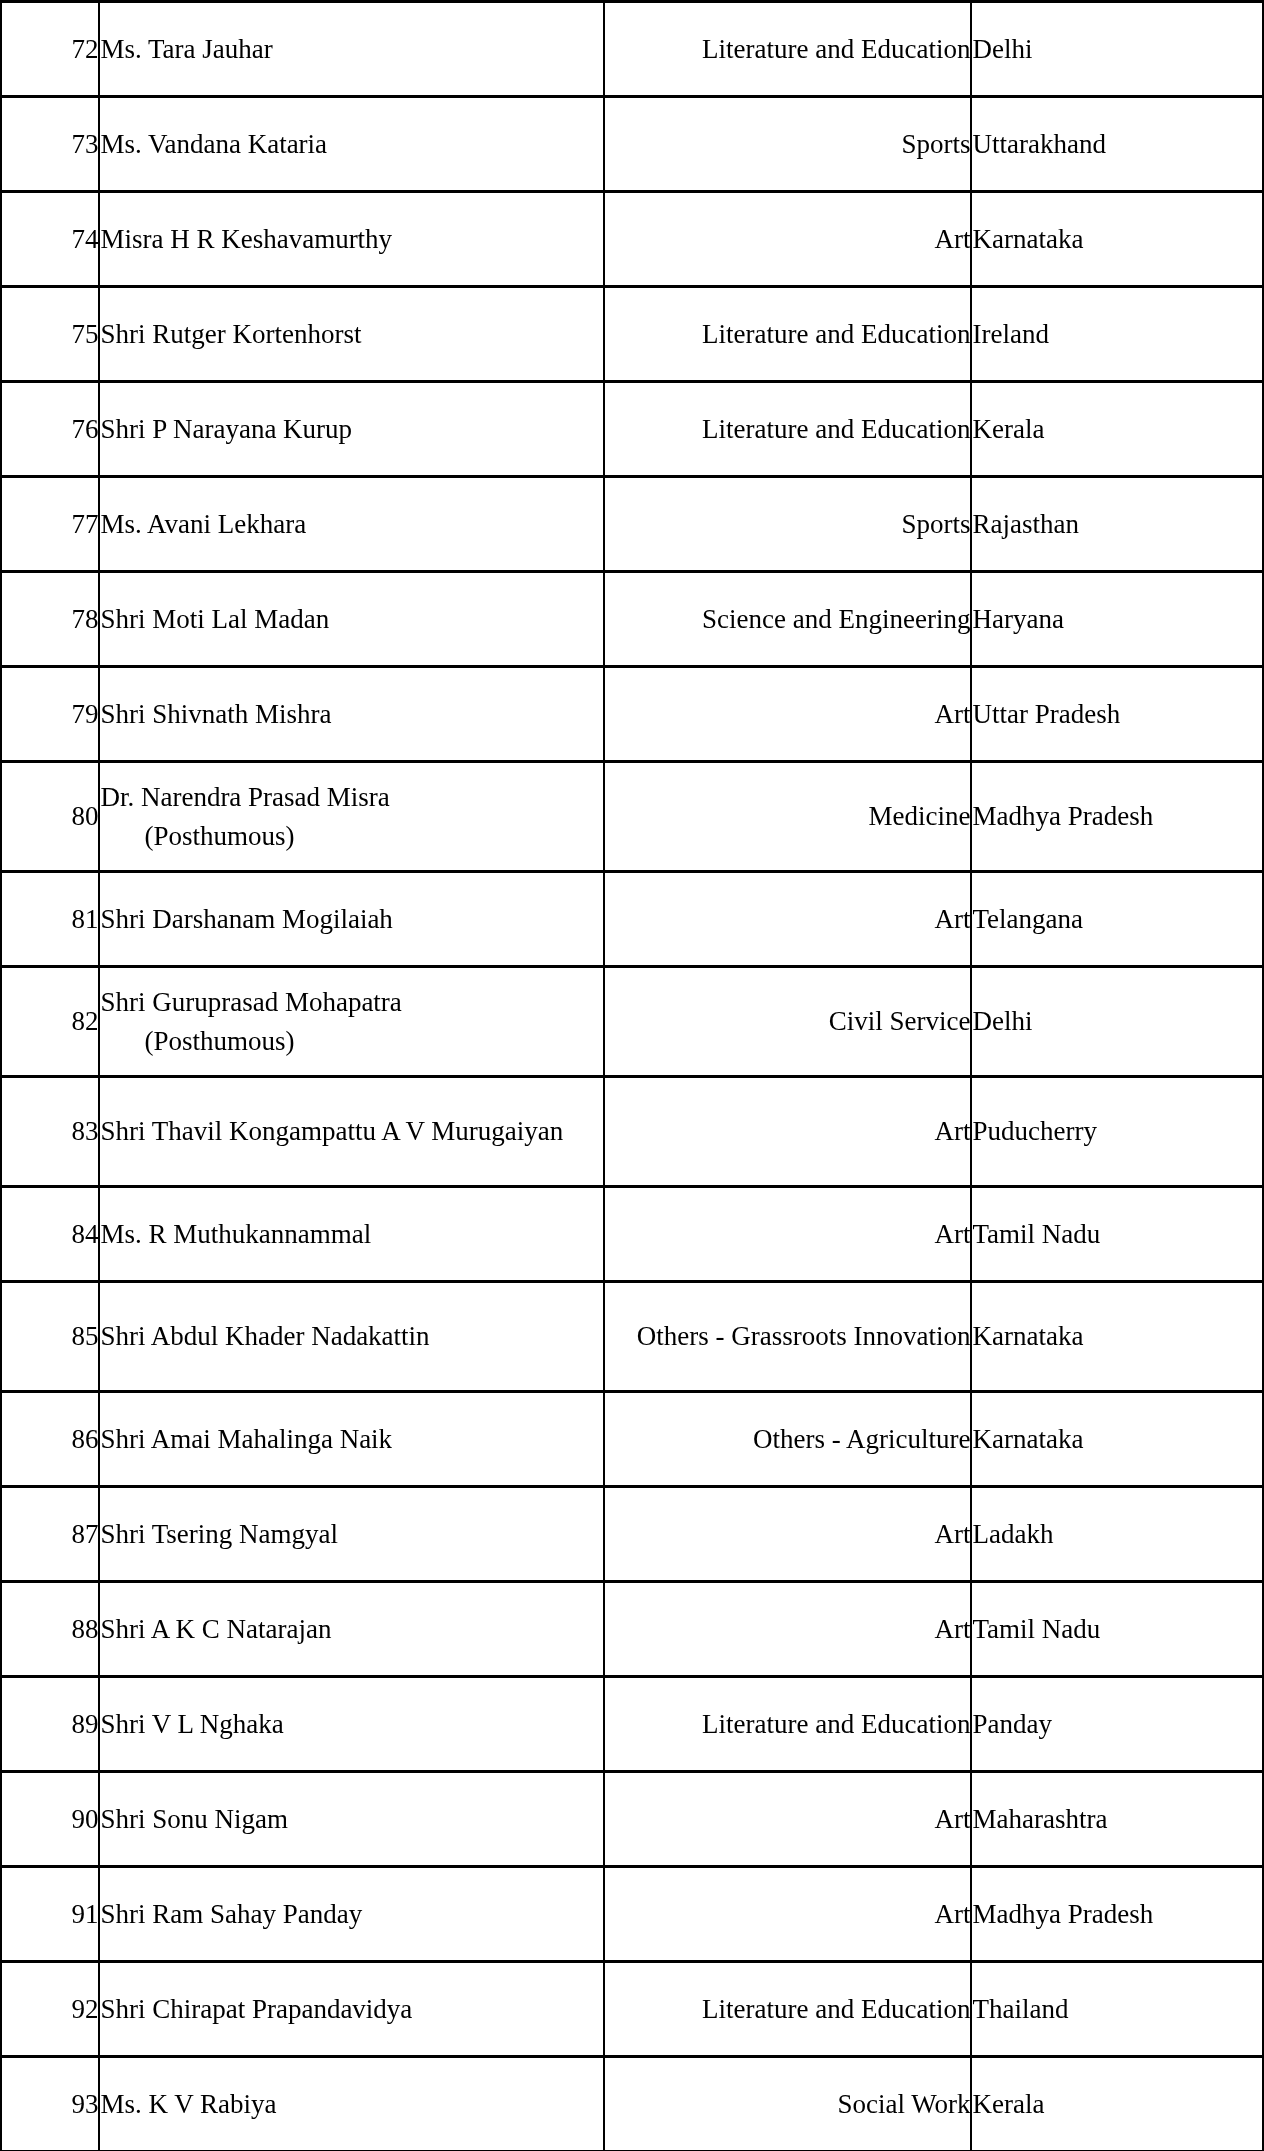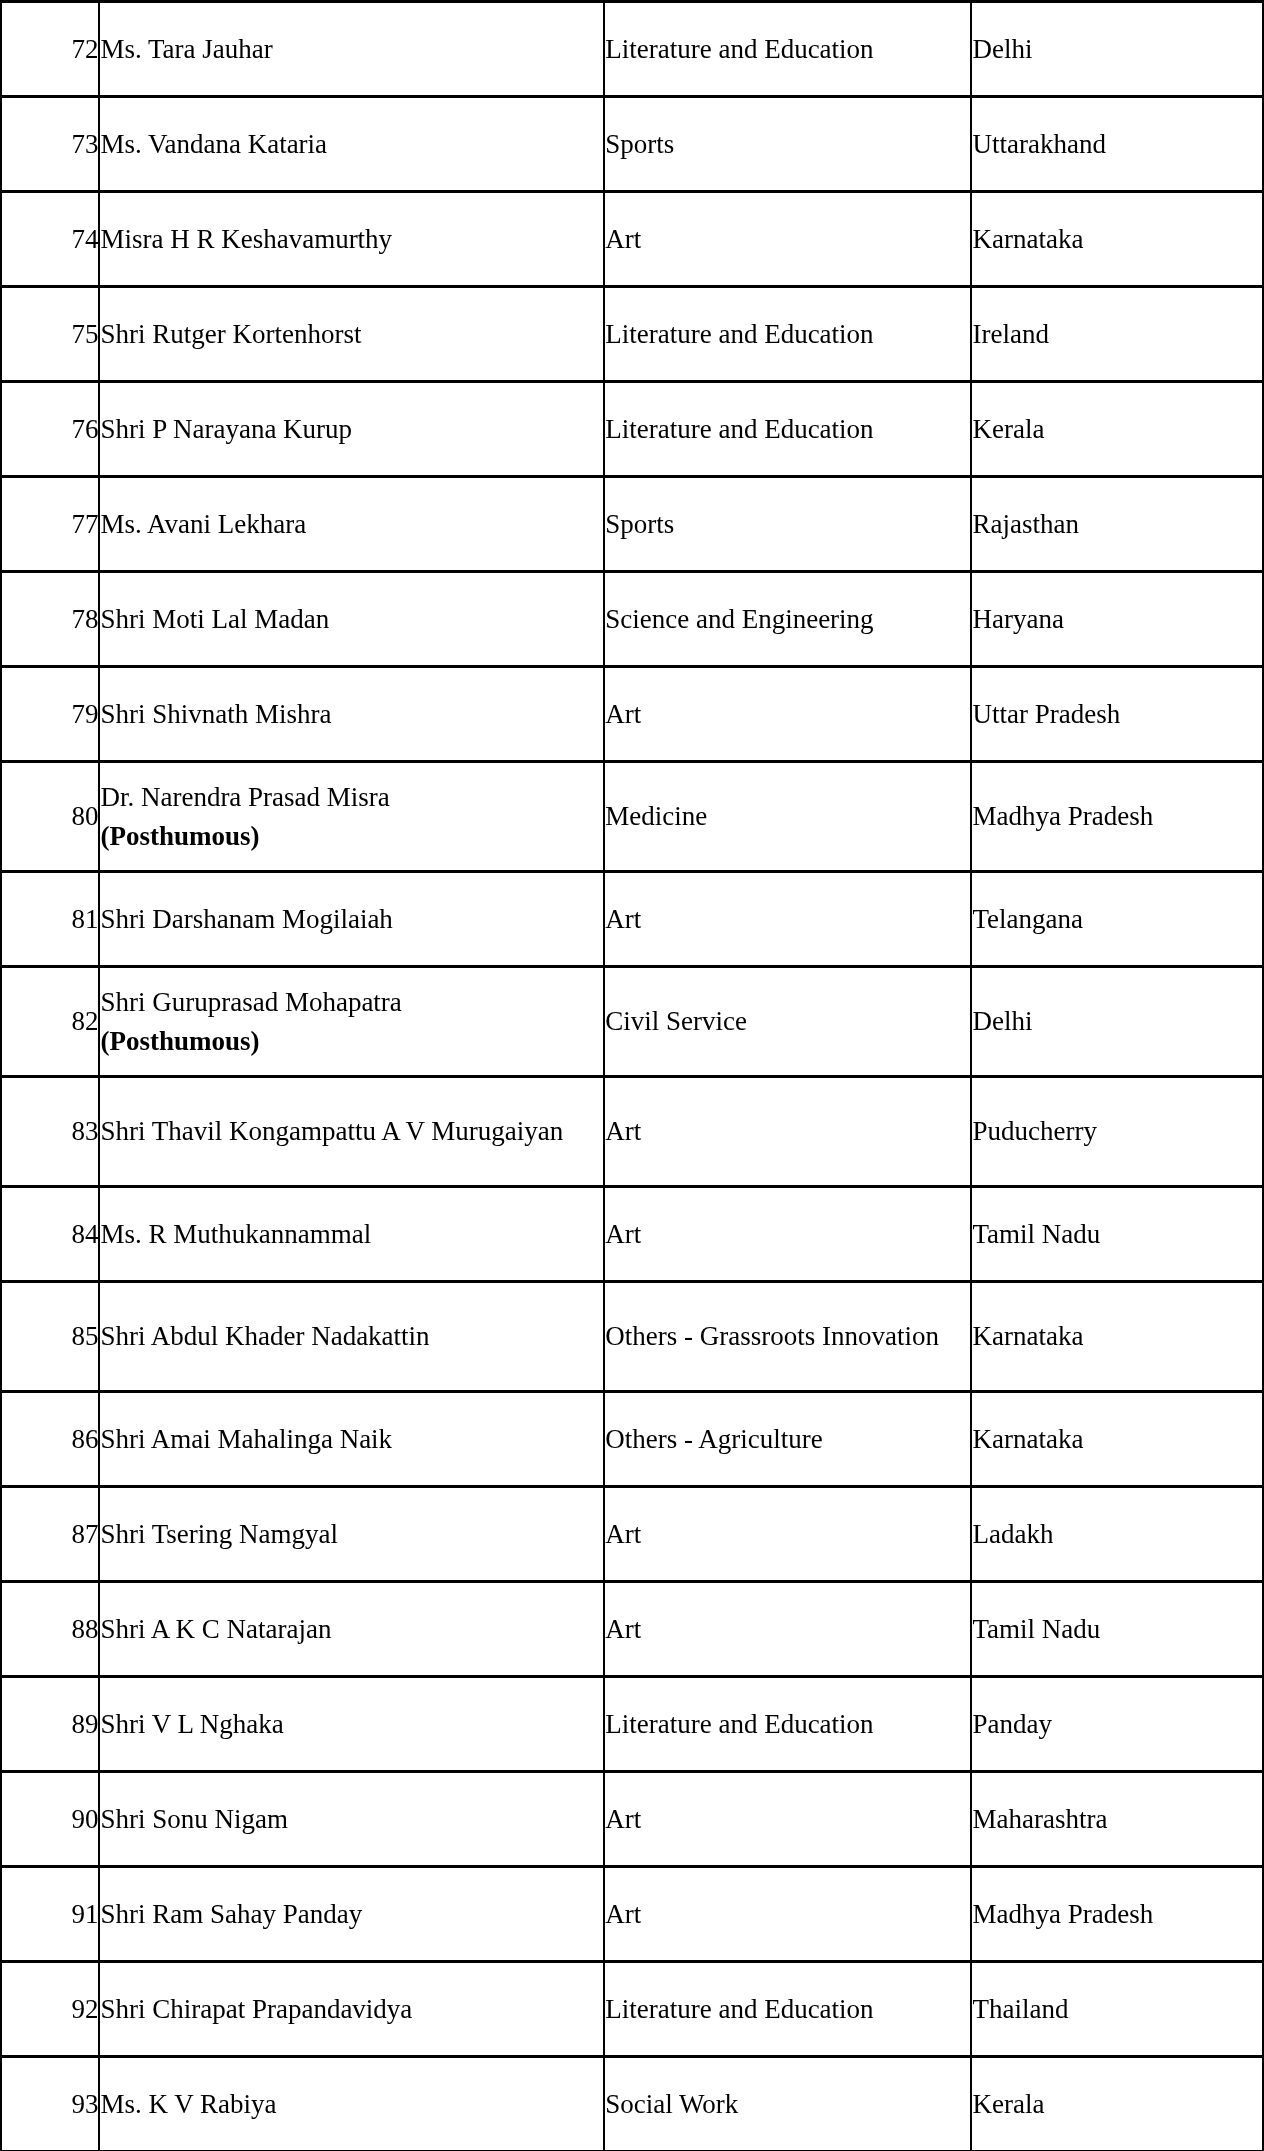--- a/index.html
+++ b/index.html
@@ -22,23 +22,23 @@
     overflow: hidden;
   }
   col.c-no    { width: 7.8%; }
   col.c-name  { width: 40.0%; }
   col.c-field { width: 29.1%; }
   col.c-state { width: 23.1%; }
   tr.single { height: 95px; }
   tr.tall   { height: 110px; }
   td.no { text-align: right; }
   td.name  { padding-left: 15px; padding-right: 12px; line-height: 1.42; margin-left: 21px; }
-  td.field { padding-left: 12px; padding-right: 12px; line-height: 1.42; }
+  td.field { padding-left: 12px; padding-right: 12px; line-height: 1.42; text-align: right; }
   td.state { padding-left: 12px; padding-right: 8px; }
-  .line2 { font-weight: bold; }
+  .line2 { font-weight: normal; padding-left: 44px; }
 </style>
 </head>
 <body>
 
 <table class="awardees">
   <colgroup>
     <col class="c-no">
       <col class="c-name">
       <col class="c-field">
       <col class="c-state">

